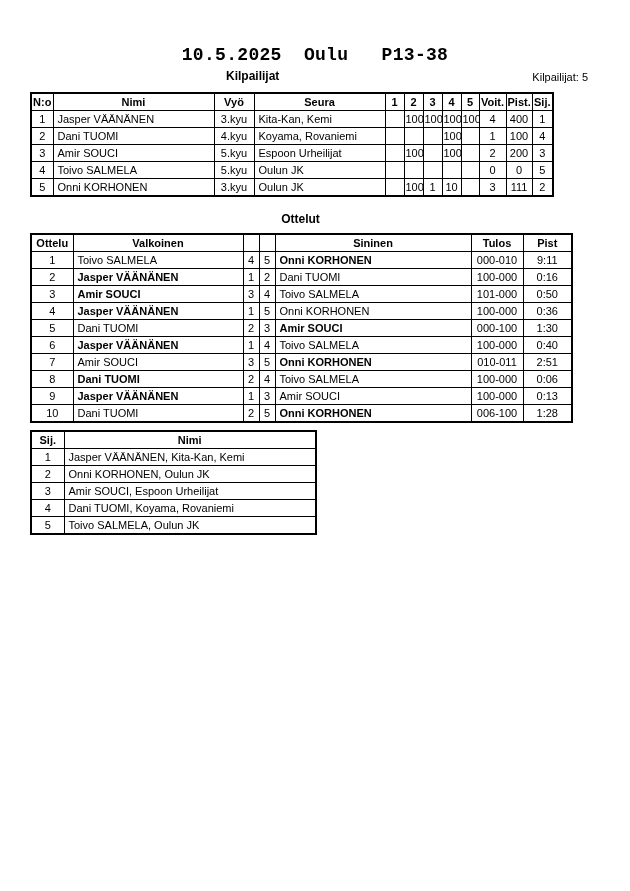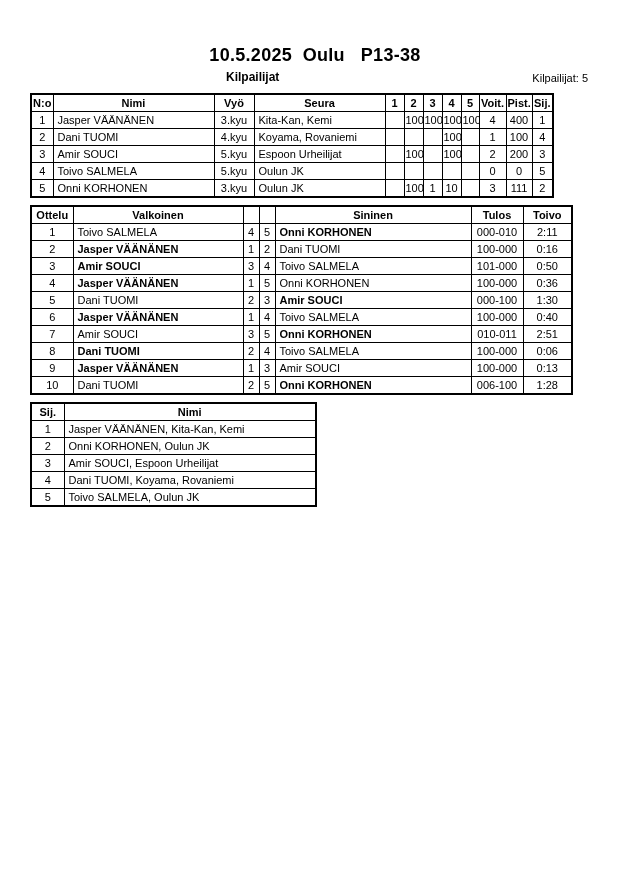--- a/index.html
+++ b/index.html
@@ -16,20 +16,21 @@
     box-sizing: border-box;
     overflow: hidden;
   }
   .title {
     margin-top: 45px;
     text-align: center;
     font-size: 18px;
     font-weight: bold;
     letter-spacing: 0.3px;
     white-space: pre;
+    font-family: Liberation Mono, monospace;
   }
   .subhead {
     position: relative;
     margin-top: 4px;
     height: 16px;
     font-size: 12px;
   }
   .subhead .sec { position: absolute; left: 196px; top: 0; font-weight: bold; text-align: center; }
   .subhead .count { position: absolute; right: 12px; top: 2px; font-size: 11px; }
   .sec-heading {
@@ -171,51 +172,52 @@
           <td class="c">1</td>
           <td class="c">10</td>
           <td class="c"></td>
           <td class="c">3</td>
           <td class="c">111</td>
           <td class="c">2</td>
         </tr>
       </tbody>
   </table>
 
+  <div class="sec-heading h-ottelut">Ottelut</div>
 
   <table class="t2">
     <colgroup>
       <col style="width:42px">
         <col style="width:170px">
         <col style="width:16px">
         <col style="width:16px">
       <col style="width:196px">
         <col style="width:52px">
         <col style="width:49px">
     </colgroup>
     <thead>
       <tr>
         <th>Ottelu</th>
         <th>Valkoinen</th>
         <th></th>
         <th></th>
         <th>Sininen</th>
         <th>Tulos</th>
-        <th>Toivo</th>
+        <th>Pist</th>
       </tr>
     </thead>
     <tbody>
         <tr>
           <td class="c">1</td>
           <td class="l">Toivo SALMELA</td>
           <td class="c">4</td>
           <td class="c">5</td>
           <td class="l bold">Onni KORHONEN</td>
           <td class="c">000-010</td>
-          <td class="c">2:11</td>
+          <td class="c">9:11</td>
         </tr>
         <tr>
           <td class="c">2</td>
           <td class="l bold">Jasper VÄÄNÄNEN</td>
           <td class="c">1</td>
           <td class="c">2</td>
           <td class="l">Dani TUOMI</td>
           <td class="c">100-000</td>
           <td class="c">0:16</td>
         </tr>

